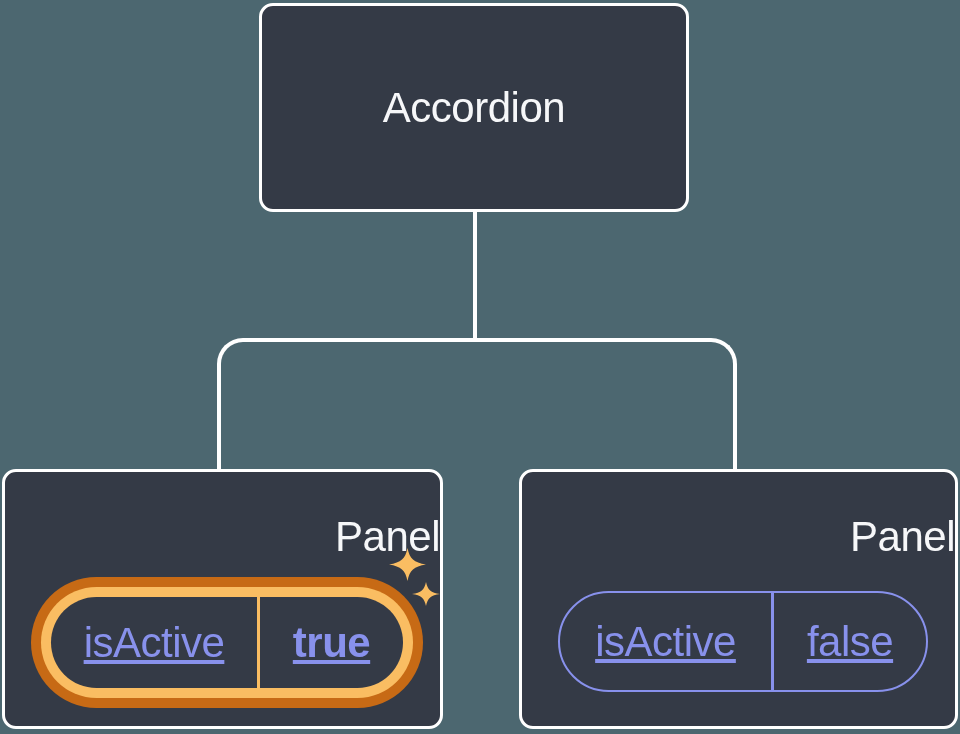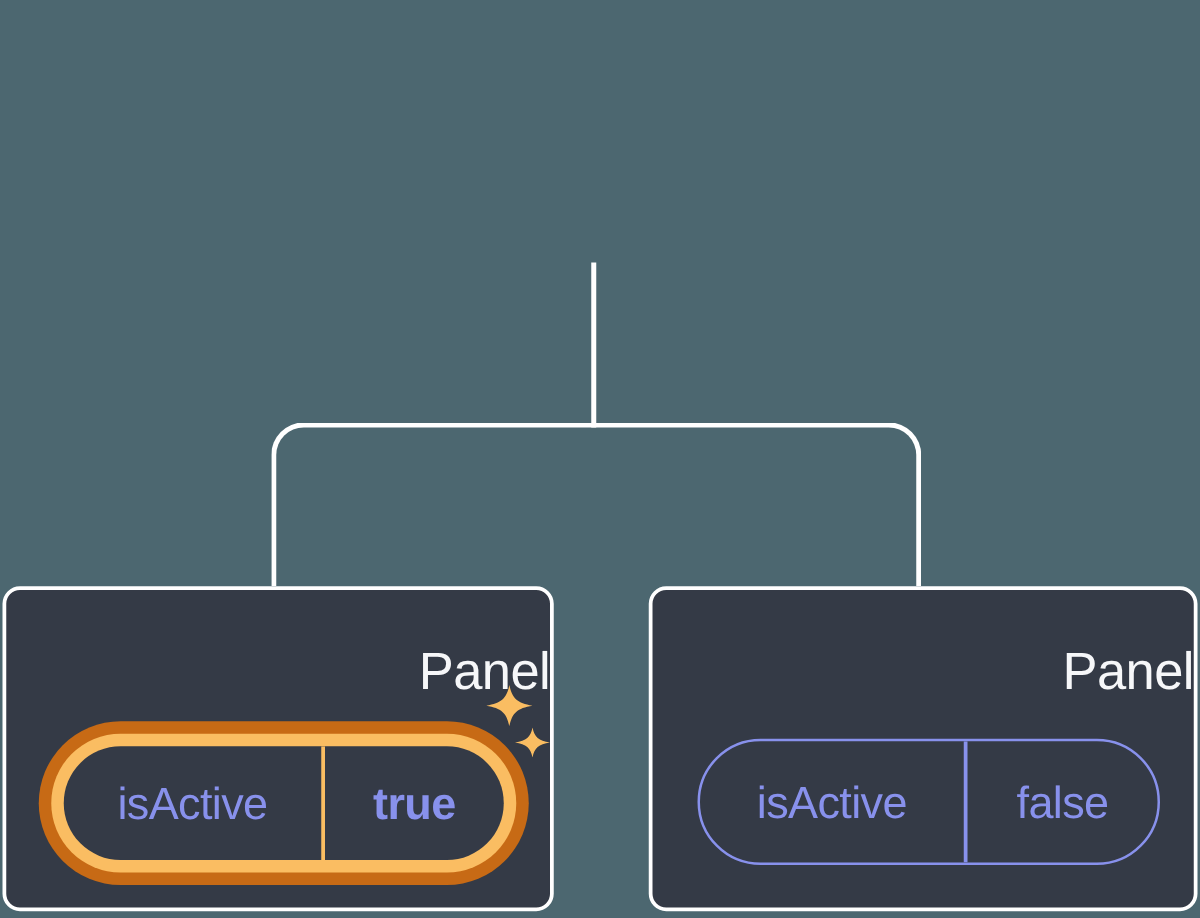--- a/index.html
+++ b/index.html
@@ -74,23 +74,24 @@
     line-height: 50px;
     color: var(--title-text, #F6F7F9);
     font-size: 42px;
     font-weight: 500;
     letter-spacing: -0.5px;
   }
 
   
   .prop-text {
     color: var(--prop-text, #8891EC);
-    font-size: 36px;
+    font-size: 42px;
     letter-spacing: -0.5px;
     text-align: center;
+    text-decoration: underline;
   }
   .prop-value-bold { font-weight: 700; }
 
   
   .pill-highlight {
     position: absolute;
     left: 26px;
     top: 105px;
     width: 392px;
     height: 131px;
@@ -160,20 +161,23 @@
   .sparkle-small { left: 407px; top: 110px; width: 28px; height: 24px; }
 </style>
 </head>
 <body>
 
 <div class="canvas">
 
   <div class="connector-stem"></div>
   <div class="connector-bracket"></div>
 
+  <div class="node node-root">
+    <span class="node-title">Accordion</span>
+  </div>
 
   <div class="node node-panel-left">
     <div class="panel-title">Panel</div>
 
     <div class="pill-highlight">
       <div class="pill-highlight-mid">
         <div class="pill-core">
           <span class="cell cell-name prop-text">isActive</span>
           <span class="pill-divider-orange"></span>
           <span class="cell cell-value prop-text prop-value-bold">true</span>

